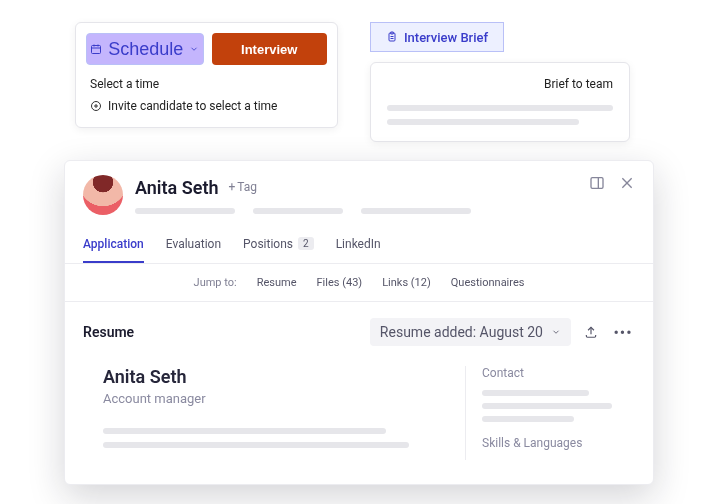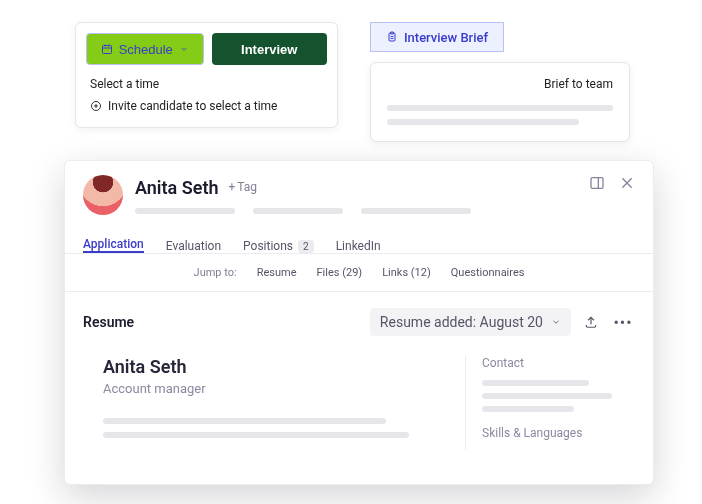--- a/index.html
+++ b/index.html
@@ -29,31 +29,31 @@
     gap: 8px;
   }
   .btn-schedule {
     flex: 1;
     display: flex;
     align-items: center;
     justify-content: center;
     gap: 6px;
     height: 32px;
     border: 1px solid #b9c0f7;
-    background: #84cc16;
+    background: #c4b5fd;
     color: #3a3cca;
     border-radius: 4px;
-    font-size: 13px;
+    font-size: 18px;
     font-weight: 500;
     cursor: pointer;
   }
   .btn-interview {
     flex: 1;
     height: 32px;
-    background: #14532d;
+    background: #c2410c;
     color: #fff;
     border: none;
     border-radius: 4px;
     font-size: 13px;
     font-weight: 600;
     cursor: pointer;
   }
   .schedule-options {
     margin-top: 12px;
     font-size: 12px;
@@ -183,24 +183,25 @@
 
   
   .tabs {
     display: flex;
     gap: 22px;
     padding: 18px 18px 0 18px;
     border-bottom: 1px solid #ececf0;
     font-size: 12px;
   }
   .tab {
+    padding-bottom: 10px;
     color: #555568;
     cursor: pointer;
     display: flex;
-    align-items: flex-end;
+    align-items: flex-start;
     gap: 5px;
   }
   .tab.active {
     color: #3a3cca;
     border-bottom: 2px solid #3a3cca;
     font-weight: 500;
   }
   .badge {
     background: #ececf0;
     color: #555568;
@@ -386,21 +387,21 @@
       <span class="badge">2</span>
     </div>
     <div class="tab">
       <span>LinkedIn</span>
     </div>
   </div>
 
   <div class="jumpto">
     <span>Jump to:</span>
     <a>Resume</a>
-    <a>Files (29)</a>
+    <a>Files (43)</a>
     <a>Links (12)</a>
     <a>Questionnaires</a>
   </div>
 
   <div class="resume-section">
     <div class="resume-head">
       <div class="resume-title">Resume</div>
       <div class="resume-dd">
         <span>Resume added: August 20</span>
         <svg width="10" height="10" viewBox="0 0 24 24" fill="none" stroke="#555568" stroke-width="2">

